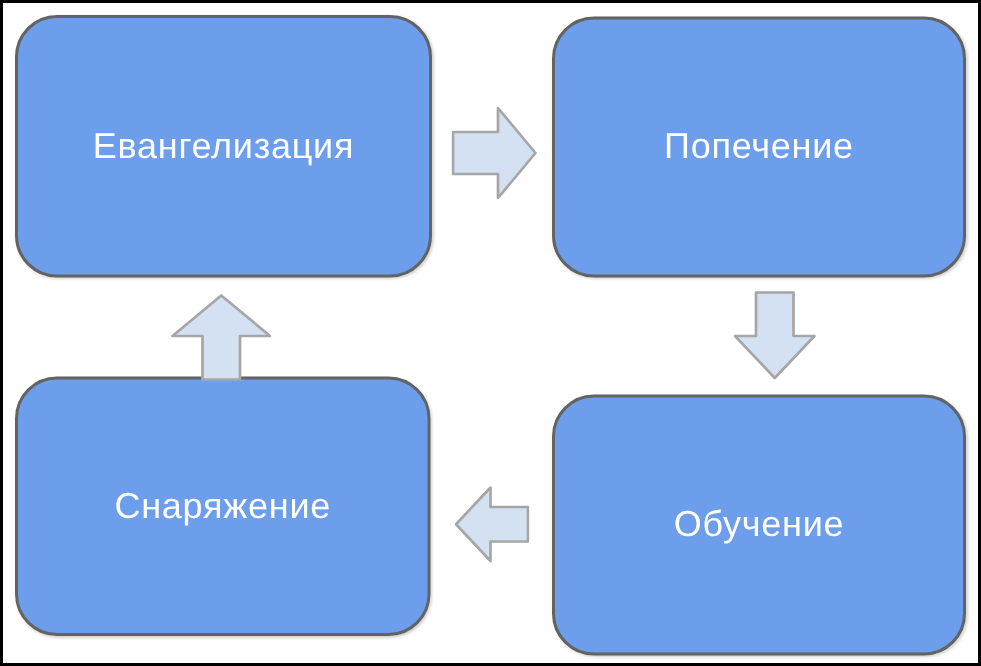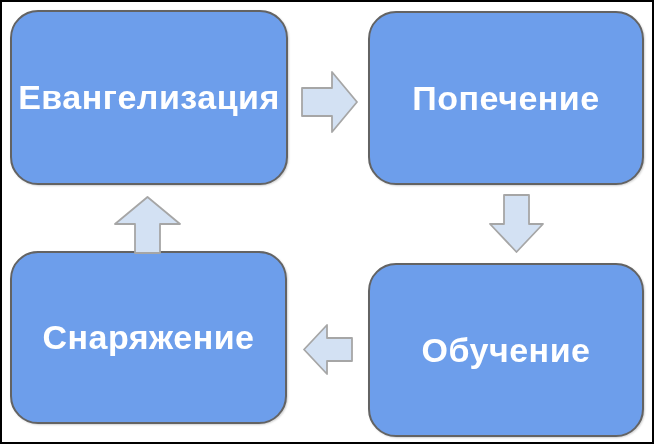--- a/index.html
+++ b/index.html
@@ -23,22 +23,22 @@
     background: var(--node-fill, #6d9eeb);
     border: 2px solid var(--node-border, #636363);
     border-radius: 28px;
     display: flex;
     align-items: center;
     justify-content: center;
     box-shadow: 1px 1px 2px rgba(0,0,0,0.18);
   }
   .node-label {
     color: var(--label-color, #ffffff);
-    font-weight: bold;
-    font-size: 34px;
+    font-weight: normal;
+    font-size: 24px;
     letter-spacing: 0.5px;
     white-space: nowrap;
     user-select: none;
   }
   .node-evangelism { left: 8px;   top: 8px;   width: 278px; height: 175px; }
   .node-care       { left: 366px; top: 9px;   width: 276px; height: 174px; }
   .node-equipping  { left: 8px;   top: 249px; width: 277px; height: 173px; }
   .node-training   { left: 366px; top: 261px; width: 276px; height: 174px; }
 
   .arrow { position: absolute; display: block; }

